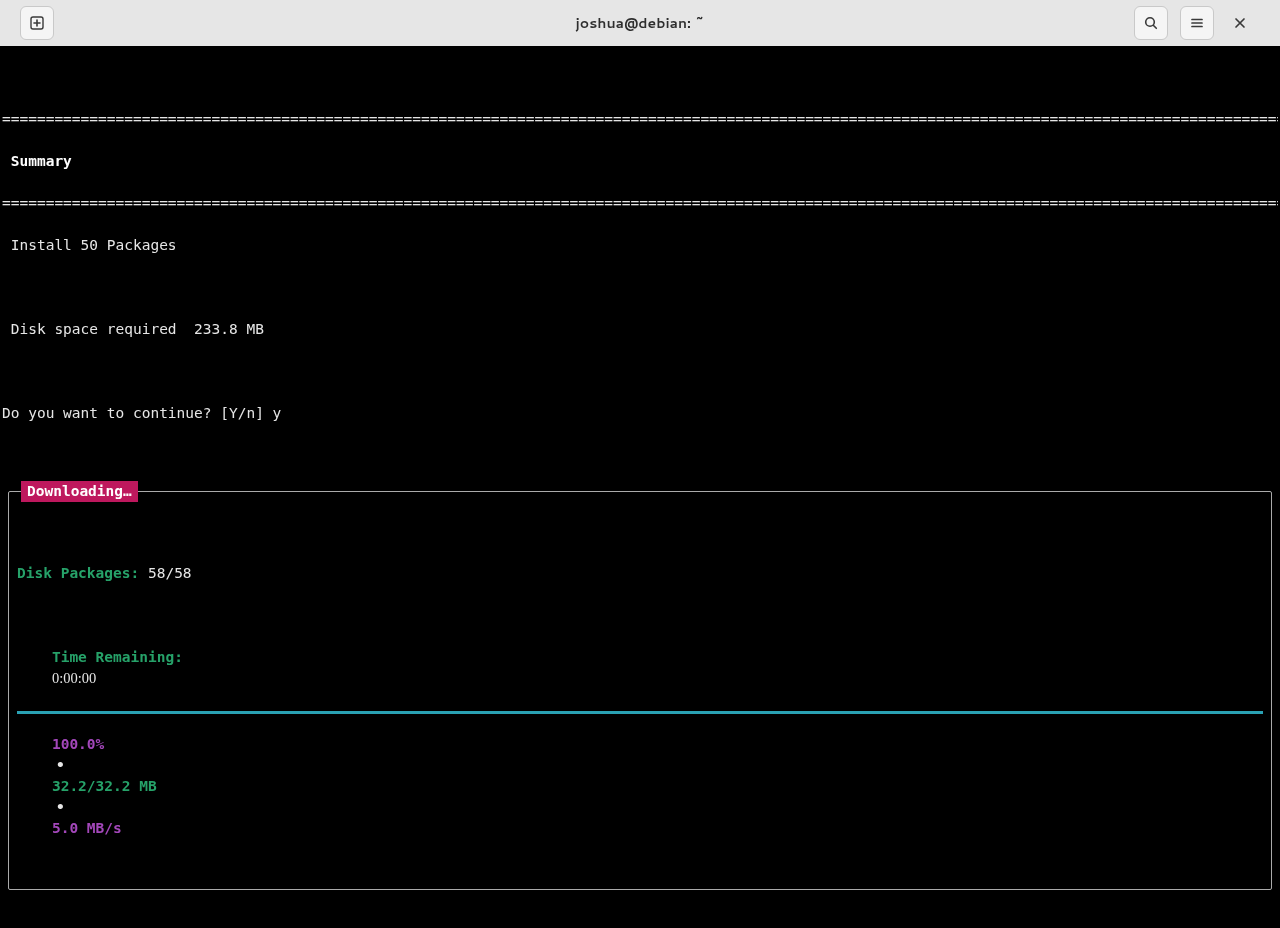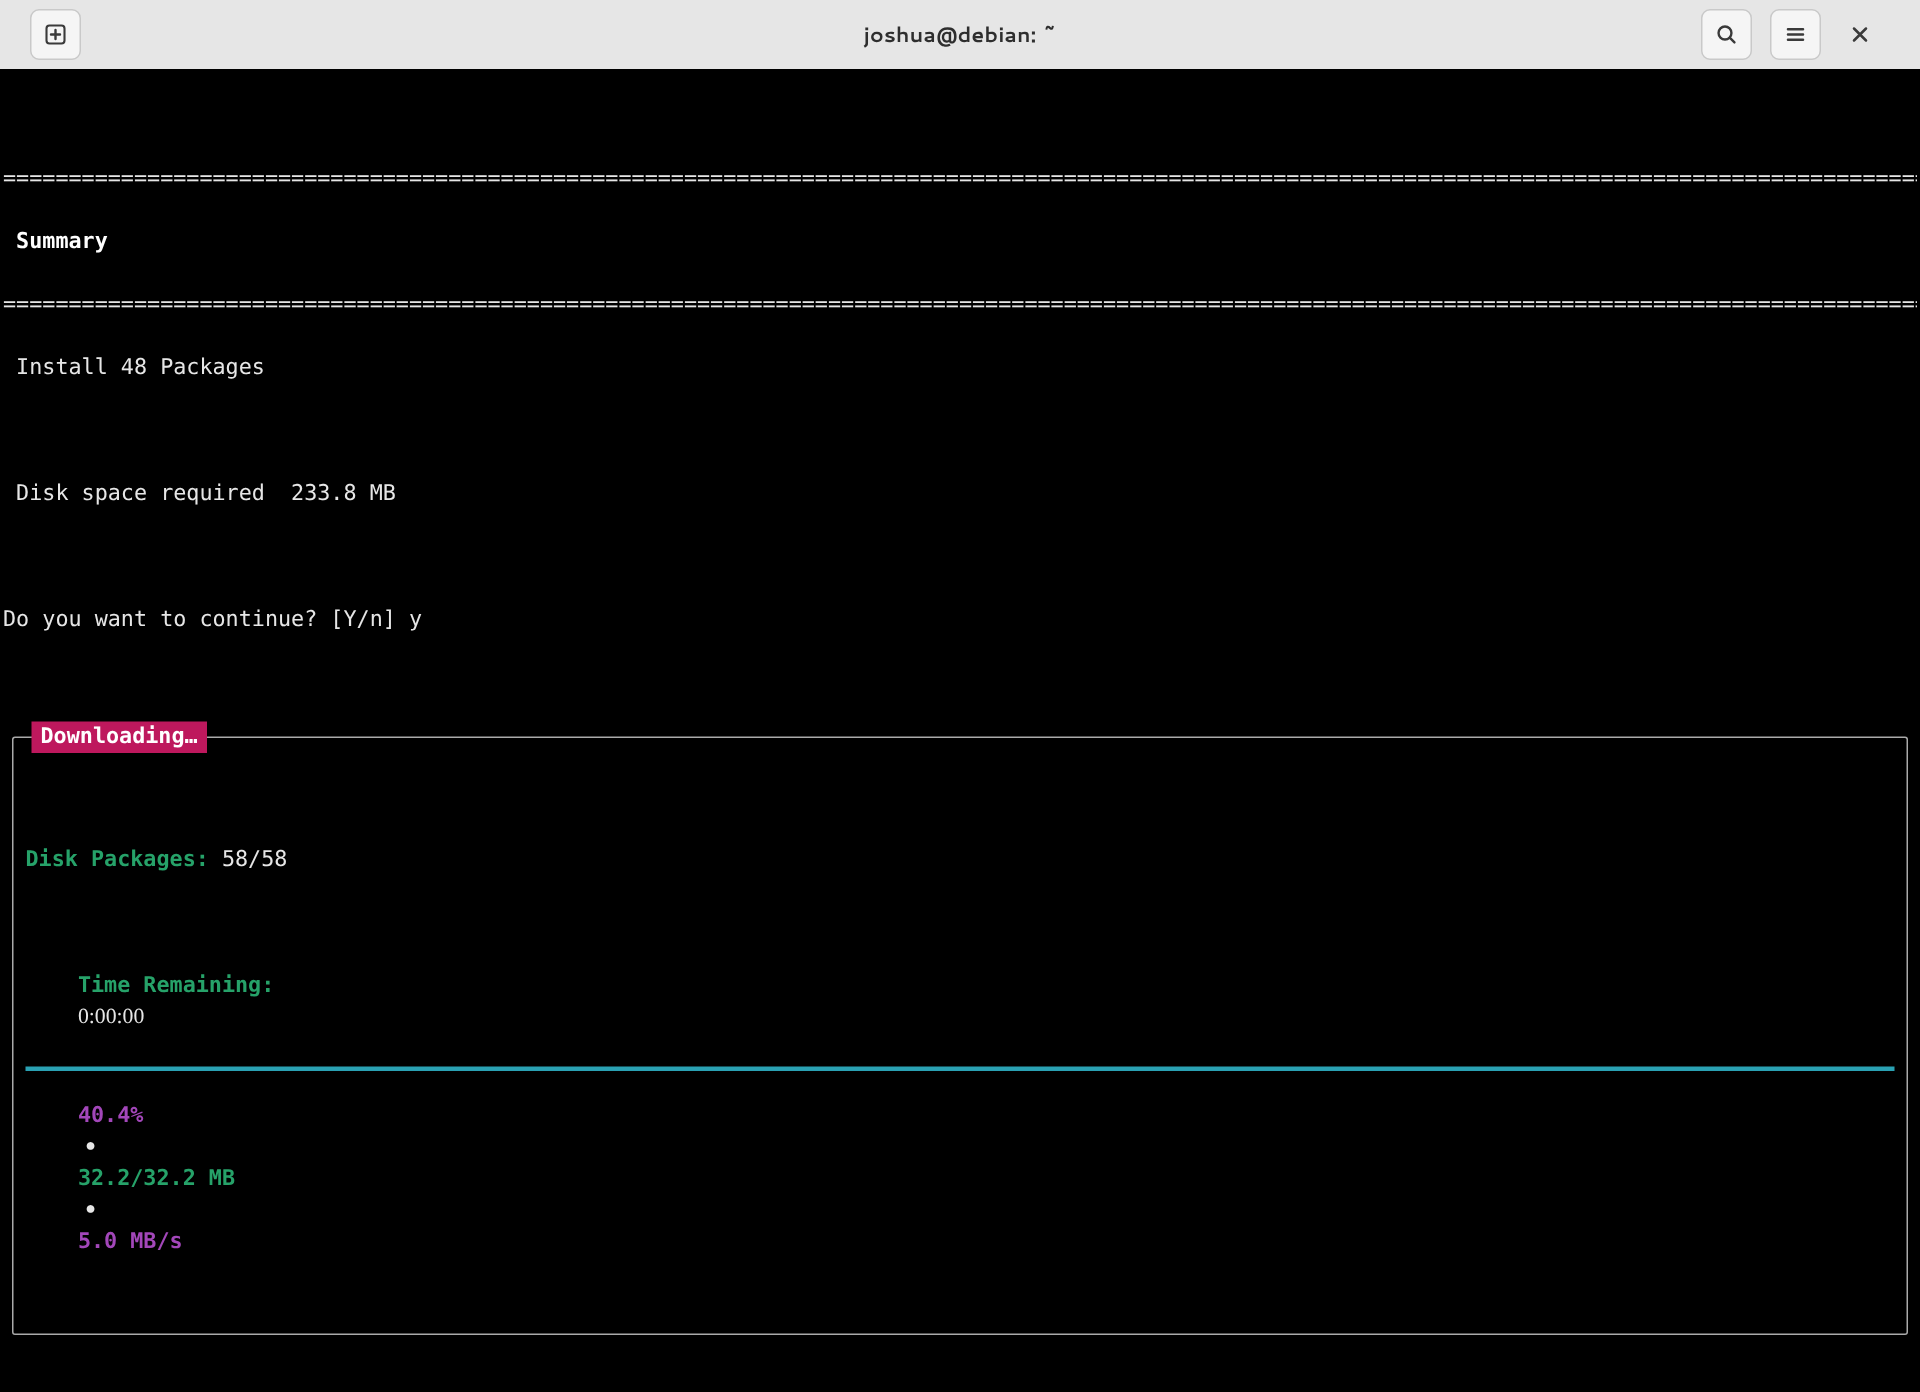--- a/index.html
+++ b/index.html
@@ -84,35 +84,35 @@
     </div>
   </div>
 </div>
 
 <div class="terminal">
 
 
 <div class="line equ-line">================================================================================================================================================================</div>
 <div class="line"> <span class="boldW">Summary</span></div>
 <div class="line equ-line">================================================================================================================================================================</div>
-<div class="line"> Install 48 Packages</div>
+<div class="line"> Install 50 Packages</div>
 <div class="line">&nbsp;</div>
 <div class="line"> Disk space required  233.8 MB</div>
 <div class="line">&nbsp;</div>
 <div class="line">Do you want to continue? [Y/n] y</div>
 
 
 <div class="fieldset">
   <div class="legend">Downloading…</div>
   <div class="line"><span class="green">Disk Packages:</span> <span>58/58</span></div>
   <div class="progress-wrap line">
     <span class="green">Time Remaining:</span>
     <span style="margin-right:4px;font-family:Liberation Serif, serif;">0:00:00</span>
     <div class="progress-bar"><div class="progress-fill" style="width:100%"></div></div>
-    <span class="magenta">40.4%</span>
+    <span class="magenta">100.0%</span>
     <span class="sep">•</span>
     <span class="green">32.2/32.2 MB</span>
     <span class="sep">•</span>
     <span class="magenta">5.0 MB/s</span>
   </div>
 </div>
 
 
 
 

